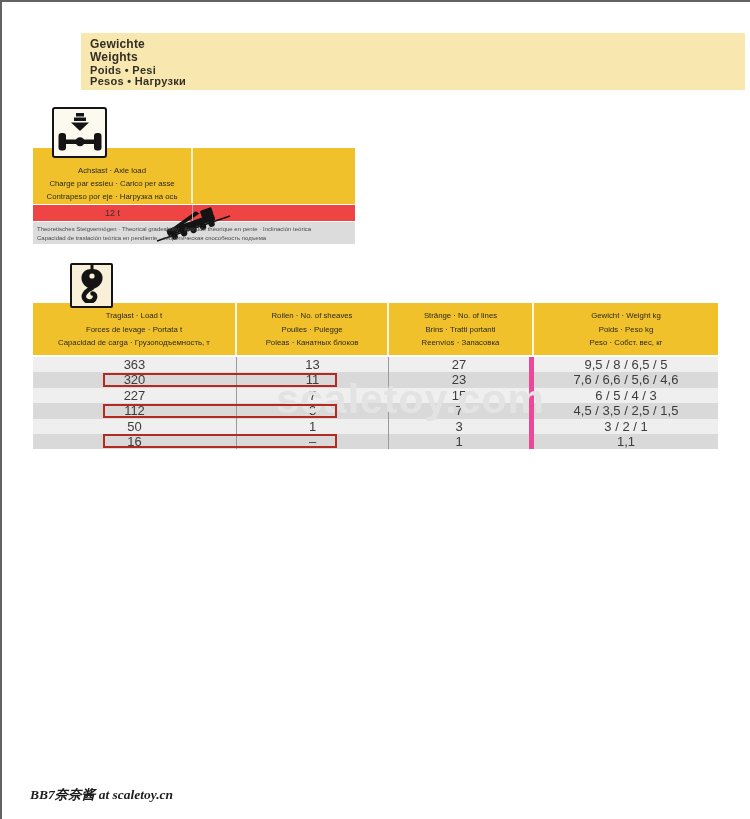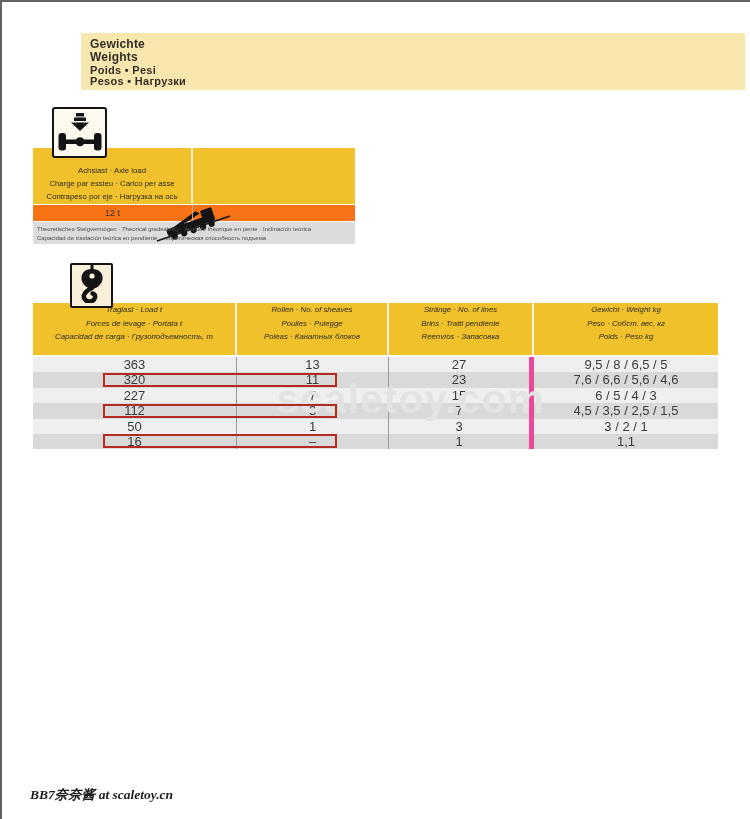--- a/index.html
+++ b/index.html
@@ -18,38 +18,38 @@
   .axle-icon { position:absolute; left:52px; top:107px; width:55px; height:51px;
                background:#FCF9EF; border:2px solid #141414; border-radius:3px; z-index:2;
                box-sizing:border-box; display:flex; align-items:center; justify-content:center; }
 
   
   .axle-table { position:absolute; left:33px; top:148px; width:322px; }
   .ax-head { display:flex; background:#F0C12A; height:56px;flex-direction:column; }
   .ax-head .ax-l { width:160px; box-sizing:border-box; border-right:2px solid rgba(255,255,255,0.75);
                    padding-top:16px; text-align:center; font-size:7.8px; line-height:13px; color:#2c2820; }
   .ax-head .ax-r { flex:1; display:flex; align-items:center; justify-content:center; }
-  .ax-vals { display:flex; background:#f97316; height:16px; margin-top:1px;
+  .ax-vals { display:flex; background:#ef4444; height:16px; margin-top:1px;
              font-size:9px; color:#333; }
   .ax-vals .ax-l { width:160px; box-sizing:border-box; border-right:1px solid #ababab;
                    text-align:center; line-height:16px; }
   .ax-vals .ax-r { flex:1; text-align:center; line-height:16px; }
   .ax-note { margin-top:1px; background:#DCDCDC; padding:3px 4px 2px 4px;
              font-size:6px; line-height:8.5px; color:#4a4a4a; }
 
   
   .hook-icon { position:absolute; left:70px; top:263px; width:43px; height:45px;
                background:#F8F0D9; border:2px solid #141414; border-radius:2px; z-index:2;
                box-sizing:border-box; display:flex; align-items:flex-start; justify-content:center; }
 
   
   .main-table { position:absolute; left:33px; top:303px; width:685px; }
   .mt-head { display:flex; background:#F0C12A; height:52px; }
-  .mh { box-sizing:border-box; text-align:center; font-size:7.8px;
-        line-height:13.5px; color:#2c2820;font-style:italic; }
+  .mh { box-sizing:border-box; padding-top:6px; text-align:center; font-size:7.8px;
+        line-height:13.5px; color:#2c2820; }
   .mh.w1 { width:204px; border-right:2px solid rgba(255,255,255,0.85); }
   .mh.w2 { width:152px; border-right:2px solid rgba(255,255,255,0.85); }
   .mh.w3 { width:145px; border-right:2px solid rgba(255,255,255,0.85); }
   .mh.w4 { width:184px; }
   .mt-body { position:relative; margin-top:2px; }
   .trow { display:flex; height:15.4px; line-height:15.4px; font-size:13px; color:#3c3c3c; position:relative; }
   .trow.light { background:#EFEFEF; }
   .trow.dark  { background:#D9D9D9; }
   .tc { box-sizing:border-box; text-align:center; }
   .tc.w1 { width:204px; border-right:1px solid #9a9a9a; }
@@ -140,27 +140,27 @@
         <div>Forces de levage · Portata t</div>
         <div>Capacidad de carga · Грузоподъемность, т</div>
       </div>
       <div class="mh w2">
         <div>Rollen · No. of sheaves</div>
         <div>Poulies · Pulegge</div>
         <div>Poleas · Канатных блоков</div>
       </div>
       <div class="mh w3">
         <div>Stränge · No. of lines</div>
-        <div>Brins · Tratti pendiente</div>
+        <div>Brins · Tratti portanti</div>
         <div>Reenvíos · Запасовка</div>
       </div>
       <div class="mh w4">
         <div>Gewicht · Weight kg</div>
+        <div>Poids · Peso kg</div>
         <div>Peso · Собст. вес, кг</div>
-        <div>Poids · Peso kg</div>
       </div>
     </div>
 
     <div class="mt-body">
       <div class="trow light">
         <div class="tc w1">363</div>
         <div class="tc w2">13</div>
         <div class="tc w3">27</div>
         <div class="tc w4">9,5 / 8 / 6,5 / 5</div>
       </div>

